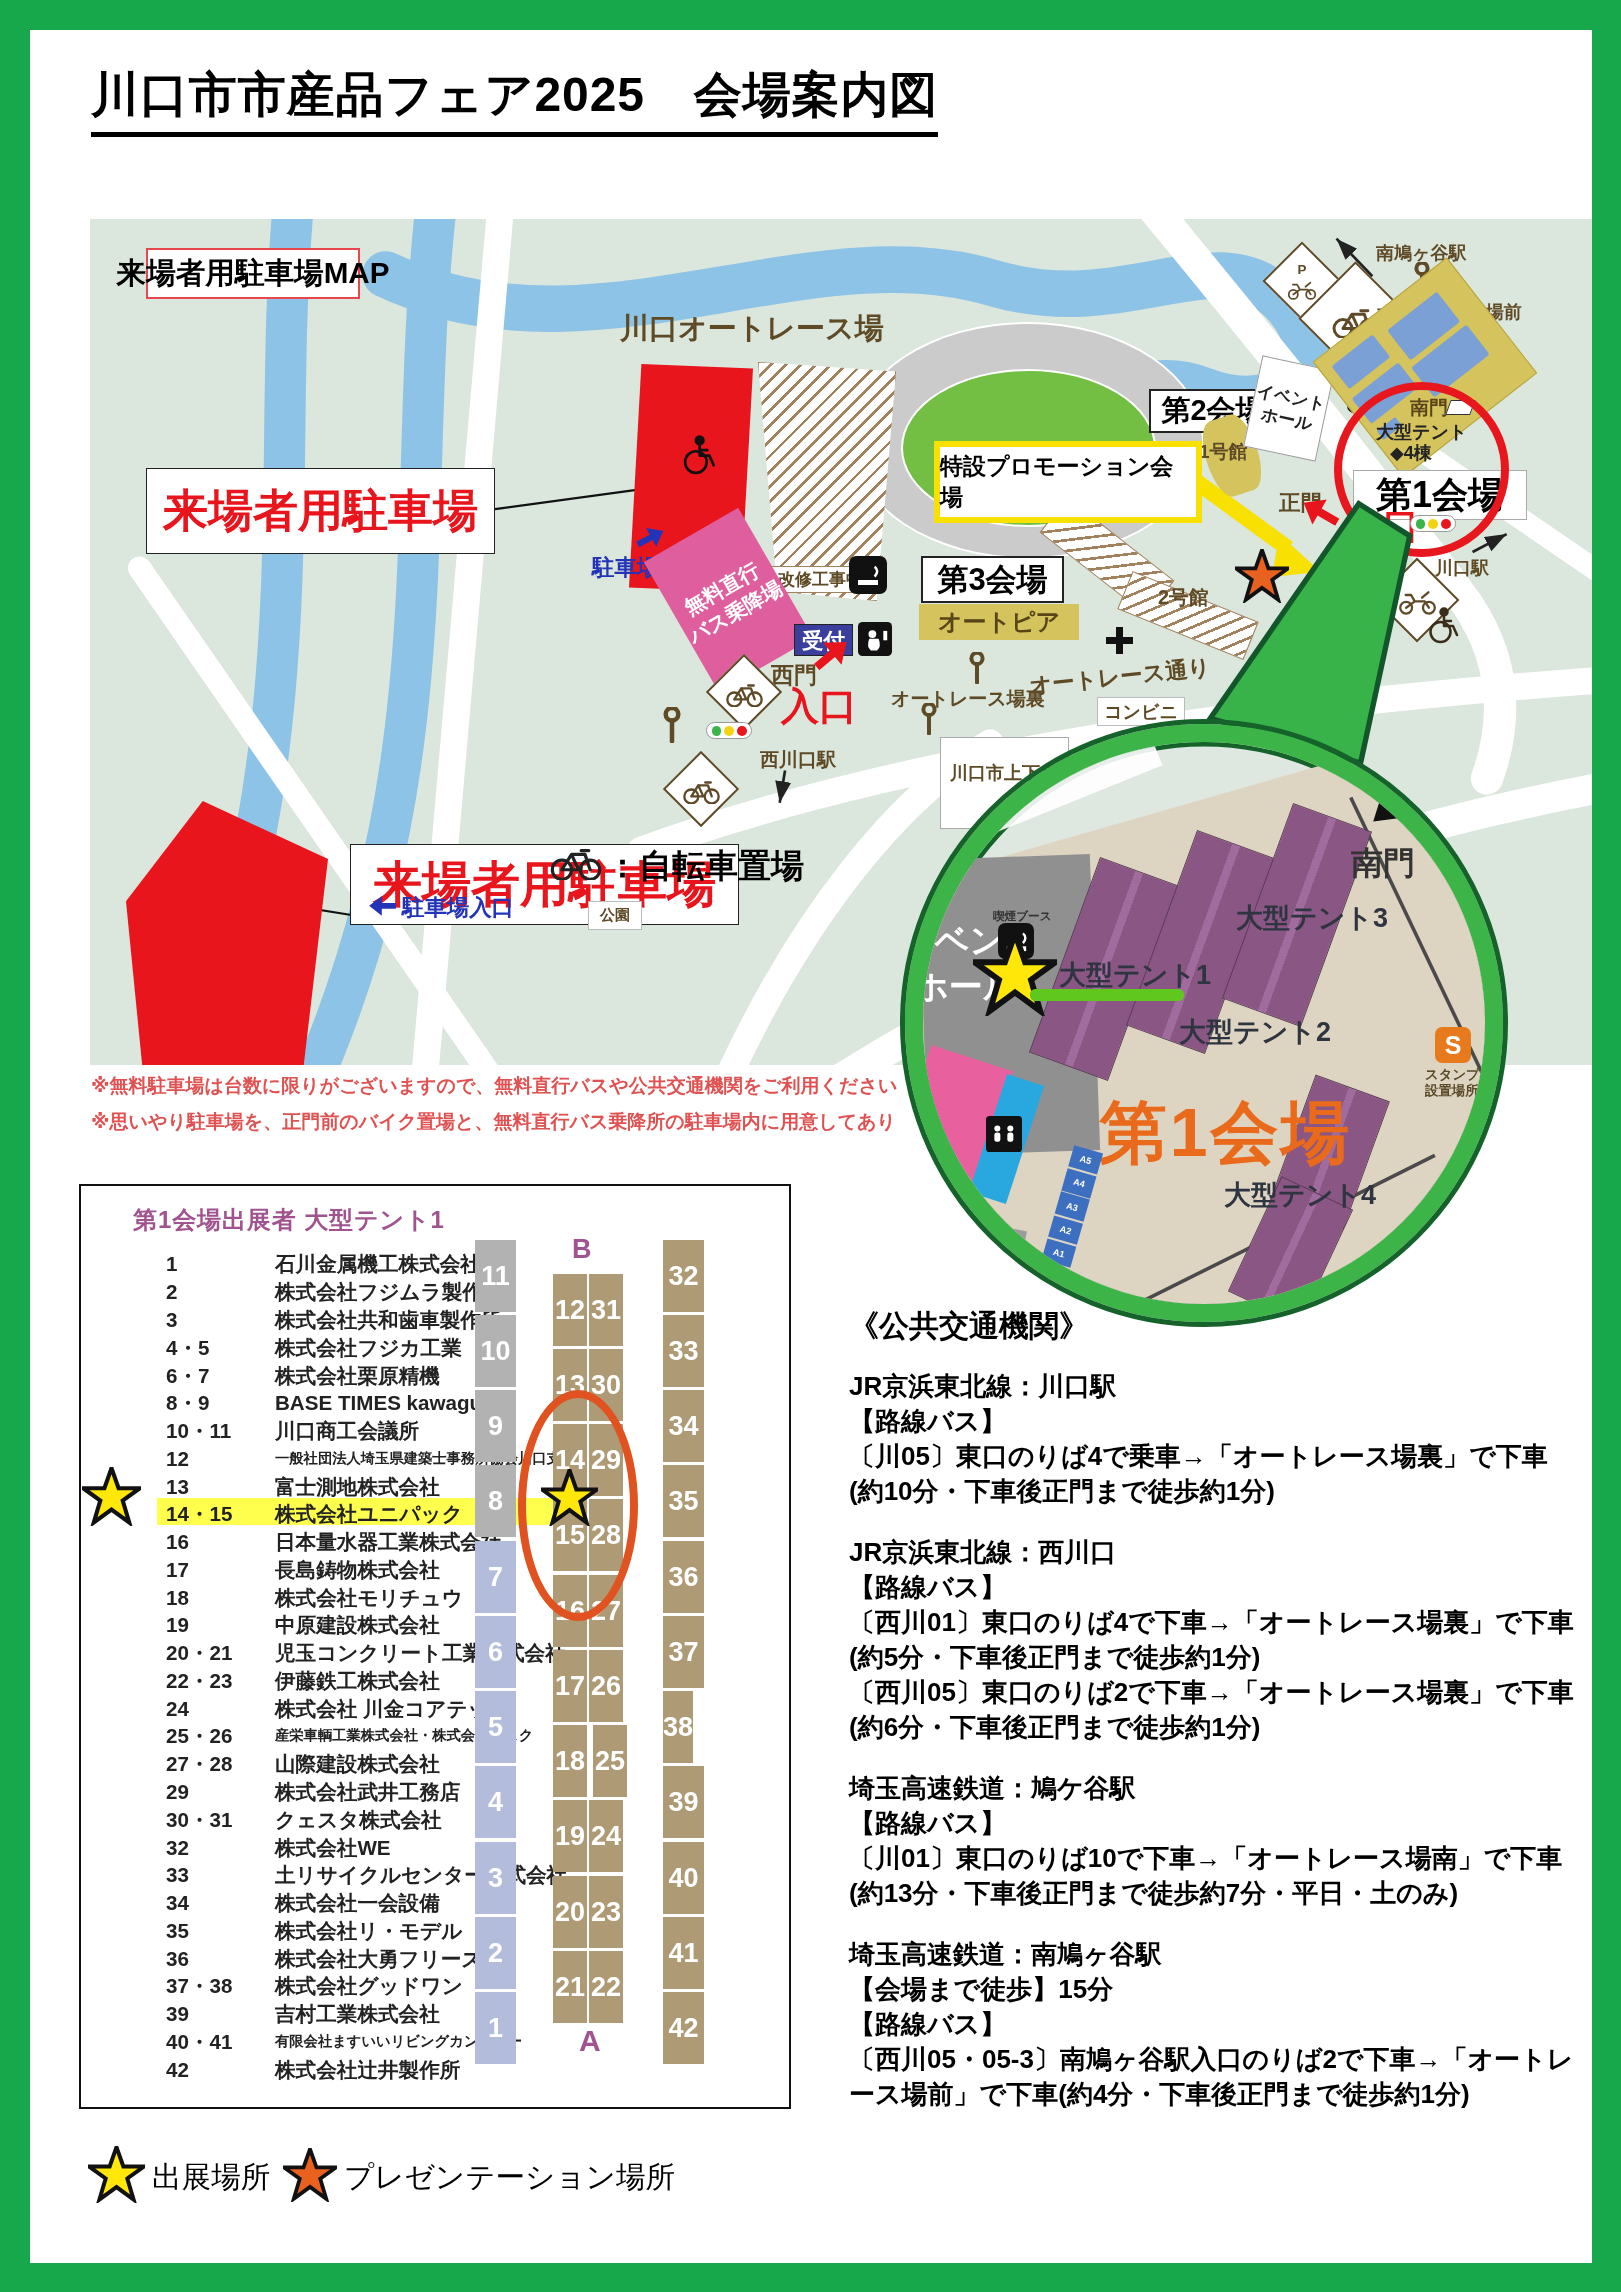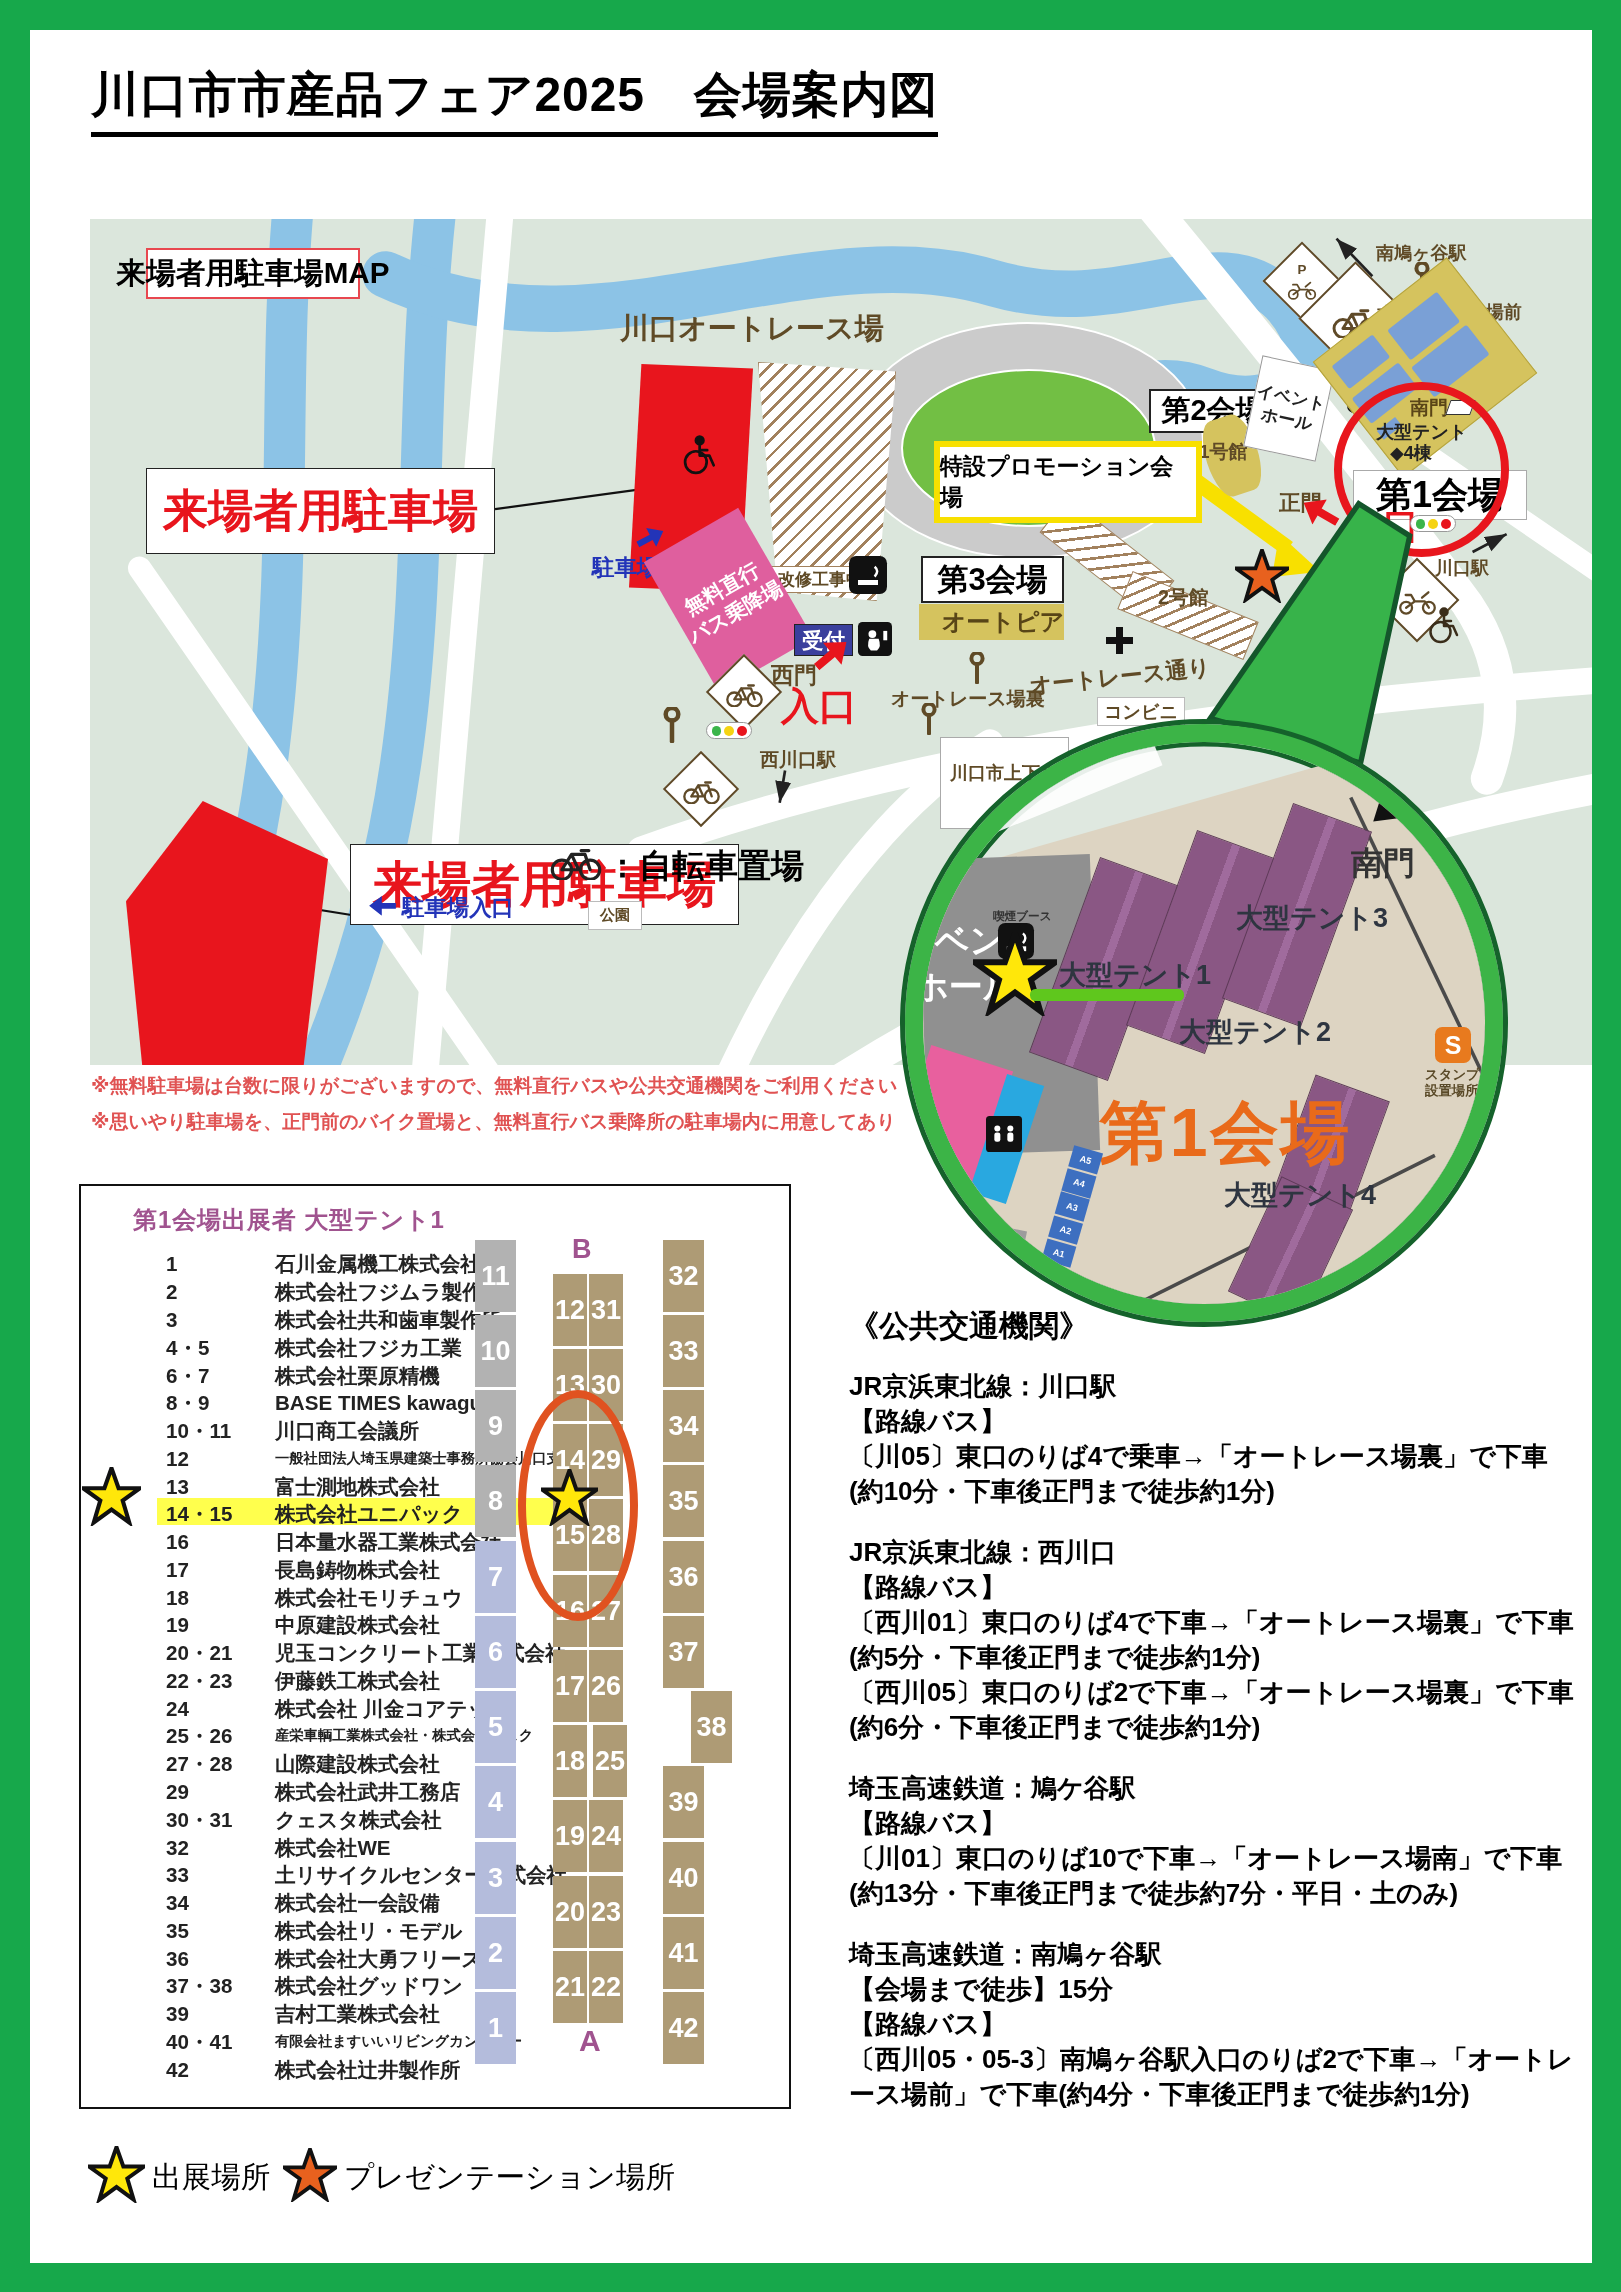--- a/index.html
+++ b/index.html
@@ -180,21 +180,21 @@
       <div class="dia-in">
           <svg viewBox="0 0 84 64" width="39" height="30" style="color:#5f4a28">
             <use href="#g-bike" class="icon-line"></use>
           </svg>
         </div>
     </div>
 
     <div class="wbox" style="left:831px;top:337px;width:139px;height:43px;border:2.2px solid #222">
       <span class="t" style="position:static;font-size:31px">第3会場</span>
     </div>
-    <div class="abs khaki" style="left:829px;top:385px;width:145px;height:36px;display:flex;align-items:center;justify-content:flex-end">
+    <div class="abs khaki" style="left:829px;top:385px;width:160px;height:36px;display:flex;align-items:center;justify-content:center">
       <span style="font-size:24px;font-weight:bold;color:#584517">オートピア</span>
     </div>
 
     <div class="hatch" style="left:949px;top:315px;width:134px;height:43px;transform:rotate(38deg)"></div>
     <div class="hatch" style="left:1030px;top:376px;width:134px;height:39px;transform:rotate(22deg)"></div>
     <div class="t brown" style="left:1068px;top:365px;font-size:19.7px">2号館</div>
     <div class="abs plus" style="left:1016px;top:408px;width:27px;height:27px">
         <i style="left:38%;top:0;width:24%;height:100%"></i>
         <i style="top:38%;left:0;height:24%;width:100%"></i>
       </div>
@@ -569,21 +569,21 @@
     <div class="cell ct" style="left:508px;top:614px">24</div>
     <div class="cell ct" style="left:508px;top:690px">23</div>
     <div class="cell ct" style="left:508px;top:765px">22</div>
 
     <div class="cell ct" style="left:582px;top:54px;width:41px">32</div>
     <div class="cell ct" style="left:582px;top:129px;width:41px">33</div>
     <div class="cell ct" style="left:582px;top:204px;width:41px">34</div>
     <div class="cell ct" style="left:582px;top:279px;width:41px">35</div>
     <div class="cell ct" style="left:582px;top:355px;width:41px">36</div>
     <div class="cell ct" style="left:582px;top:430px;width:41px">37</div>
-    <div class="cell ct" style="left:610px;top:505px;width:41px">38</div>
+    <div class="cell ct" style="left:582px;top:505px;width:30px">38</div>
     <div class="cell ct" style="left:582px;top:580px;width:41px">39</div>
     <div class="cell ct" style="left:582px;top:656px;width:41px">40</div>
     <div class="cell ct" style="left:582px;top:731px;width:41px">41</div>
     <div class="cell ct" style="left:582px;top:806px;width:41px">42</div>
 
     <div class="abs" style="left:437px;top:204px;width:104px;height:215px;border:8px solid #e05220;border-radius:50%"></div>
     <svg class="abs" viewBox="0 0 100 100" style="left:460px;top:283px;width:57px;height:57px">
         <use href="#g-star" class="star-y"></use>
       </svg>
   </div>

